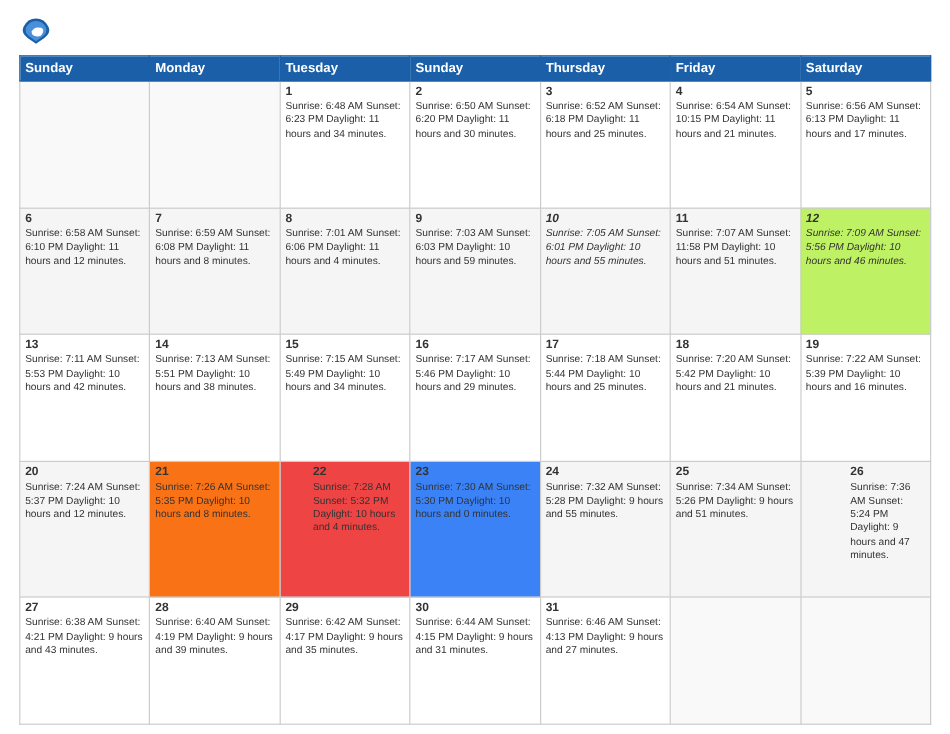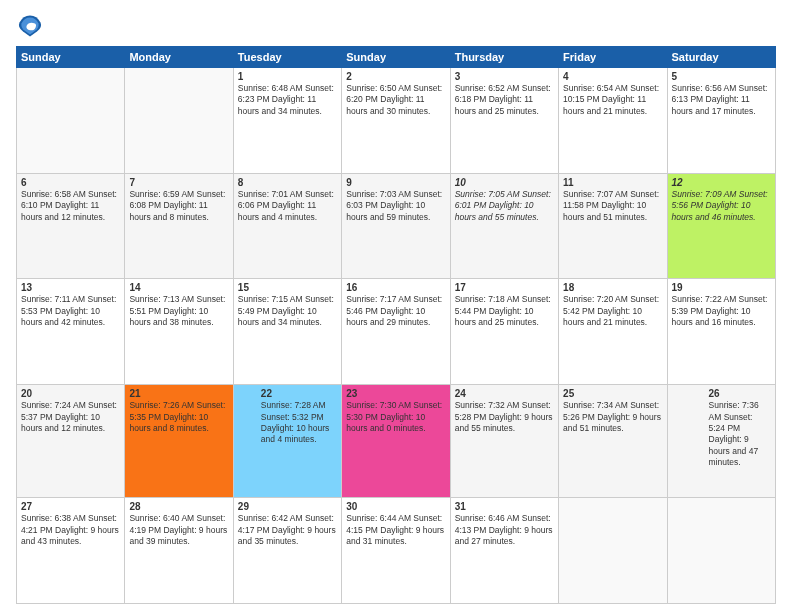--- a/index.html
+++ b/index.html
@@ -278,28 +278,28 @@
 Daylight: 10 hours
 and 12 minutes.</div>
           </td>
           <td style="background: #f97316;">
             <span class="day-number">21</span>
             <div class="day-info">Sunrise: 7:26 AM
 Sunset: 5:35 PM
 Daylight: 10 hours
 and 8 minutes.</div>
           </td>
-          <td style="background: #7dd3fc; padding-left: 27px;">
+          <td style="background: #ef4444; padding-left: 27px;">
             <span class="day-number">22</span>
             <div class="day-info">Sunrise: 7:28 AM
 Sunset: 5:32 PM
 Daylight: 10 hours
 and 4 minutes.</div>
           </td>
-          <td style="background: #ec4899;">
+          <td style="background: #3b82f6;">
             <span class="day-number">23</span>
             <div class="day-info">Sunrise: 7:30 AM
 Sunset: 5:30 PM
 Daylight: 10 hours
 and 0 minutes.</div>
           </td>
           <td style="background: rgb(245, 245, 245);">
             <span class="day-number">24</span>
             <div class="day-info">Sunrise: 7:32 AM
 Sunset: 5:28 PM

